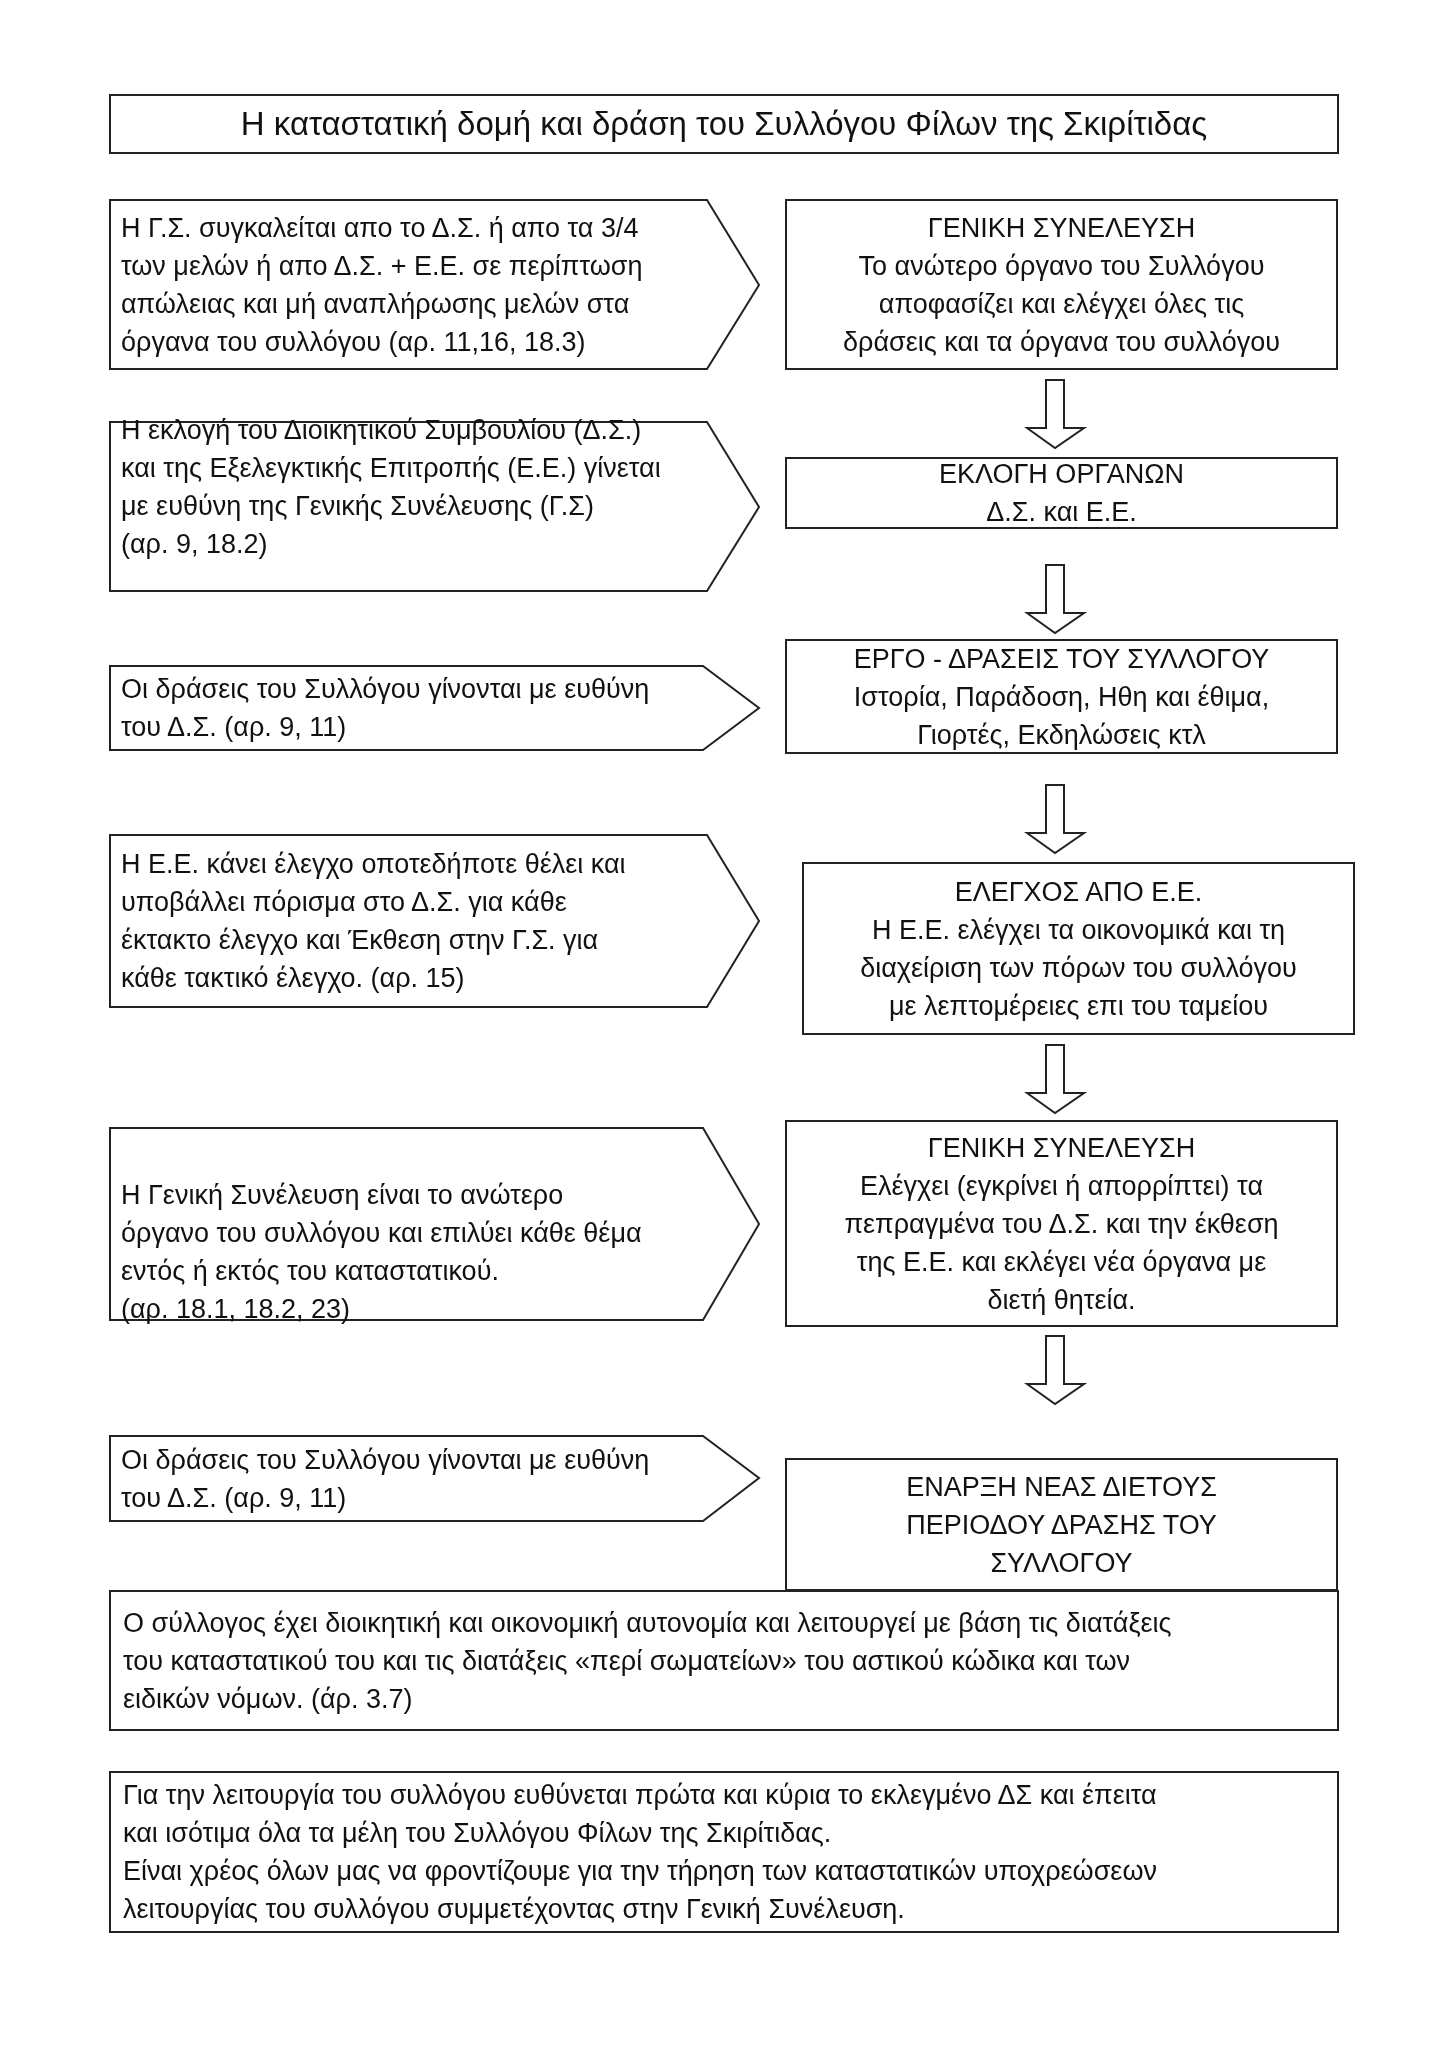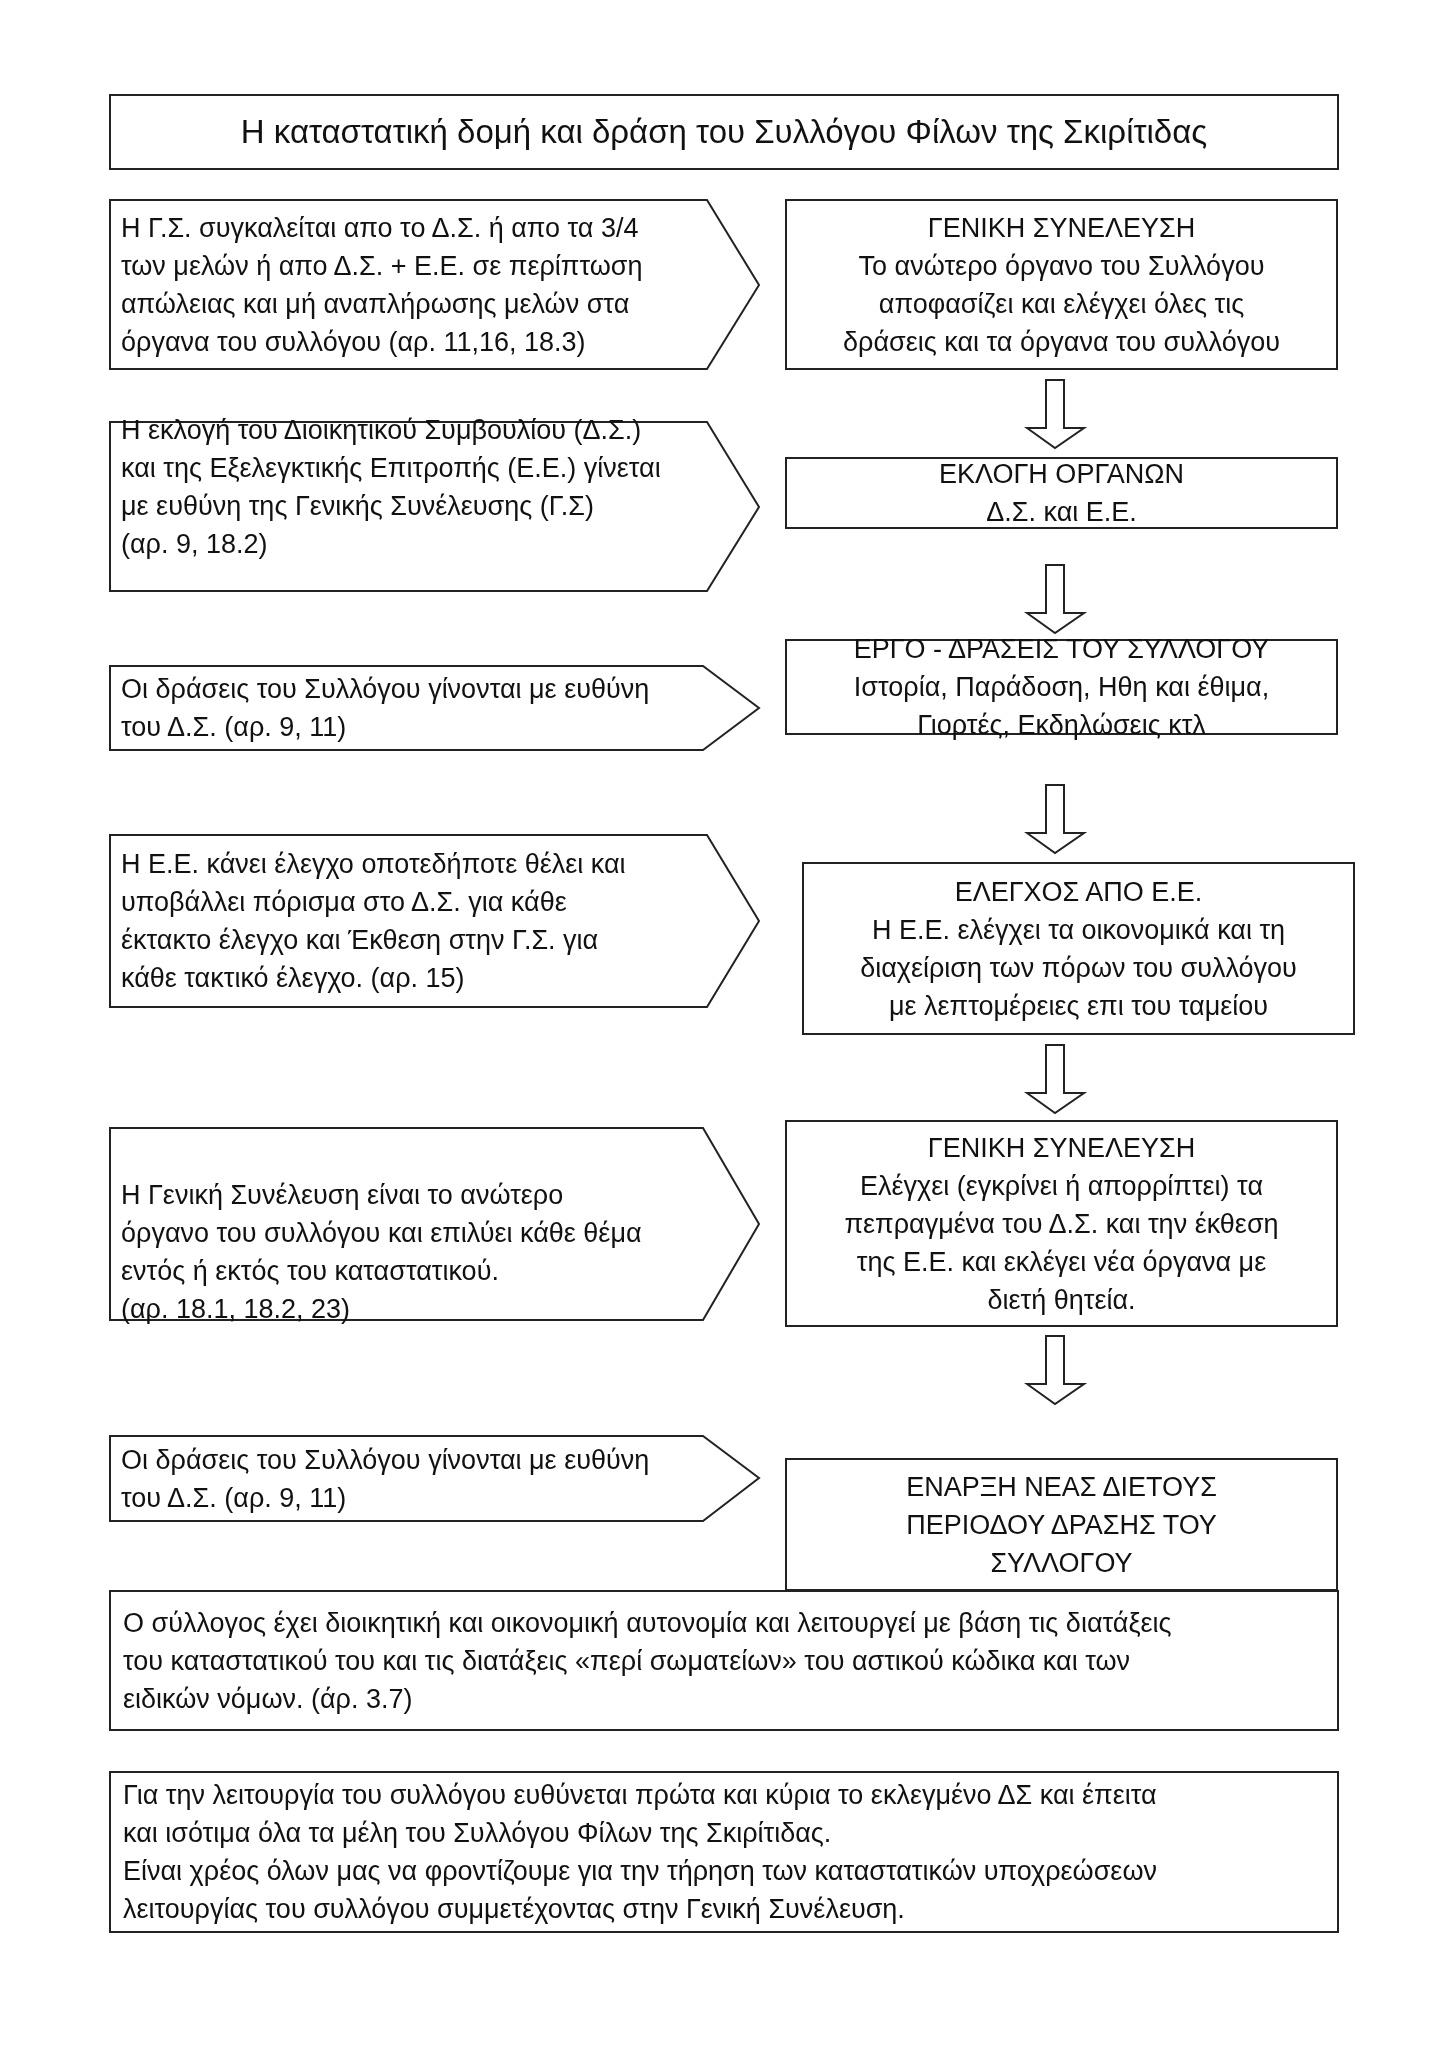--- a/index.html
+++ b/index.html
@@ -1,19 +1,19 @@
 <!DOCTYPE html>
 <html><head>
 <meta charset="utf-8">
 <style>
   html, body { margin: 0; padding: 0; background: #ffffff; }
   body { width: 1447px; height: 2048px; position: relative; overflow: hidden;
          font-family: "Liberation Sans", "DejaVu Sans", sans-serif; color: #111; }
   .box { position: absolute; box-sizing: border-box; border: 2px solid #222; background: #fff; }
-  .title-box { left: 109px; top: 94px; width: 1230px; height: 76px;
+  .title-box { left: 109px; top: 94px; width: 1230px; height: 60px;
                display: flex; align-items: center; justify-content: center;
                font-size: 33px; }
   .right-box { left: 785px; width: 553px; display: flex; flex-direction: column;
                justify-content: center; align-items: center; text-align: center;
                font-size: 27px; line-height: 38px; }
   .right-box .heading, .right-box .body { display: block; white-space: pre-line; }
   .left-shape { position: absolute; left: 109px; width: 656px; }
   .left-shape svg { position: absolute; left: 0; top: 0; overflow: visible; }
   .left-shape .text { position: absolute; left: 12px; top: 0; bottom: 0; width: 600px;
                       display: flex; flex-direction: column; justify-content: center;
@@ -67,21 +67,21 @@
   <polygon points="22,2 40,2 40,50 60,50 31,70 3,50 22,50" fill="#fff" stroke="#222" stroke-width="2"></polygon>
 </svg>
 
 <div class="left-shape" style="top:665px;height:86px;">
   <svg width="656" height="86">
     <polygon points="1,1 594,1 650,43 594,85 1,85" fill="#fff" stroke="#222" stroke-width="2"></polygon>
   </svg>
   <div class="text">Οι δράσεις του Συλλόγου γίνονται με ευθύνη
 του Δ.Σ. (αρ. 9, 11)</div>
 </div>
-<div class="box right-box" style="top:639px;height:96px;">
+<div class="box right-box" style="top:639px;height:115px;">
   <span class="heading">ΕΡΓΟ - ΔΡΑΣΕΙΣ ΤΟΥ  ΣΥΛΛΟΓΟΥ</span>
   <span class="body">Ιστορία, Παράδοση, Ηθη και έθιμα,
 Γιορτές, Εκδηλώσεις κτλ</span>
 </div>
 
 <svg class="arrow" style="top:783px;" width="64" height="72">
   <polygon points="22,2 40,2 40,50 60,50 31,70 3,50 22,50" fill="#fff" stroke="#222" stroke-width="2"></polygon>
 </svg>
 
 <div class="left-shape" style="top:834px;height:174px;">

